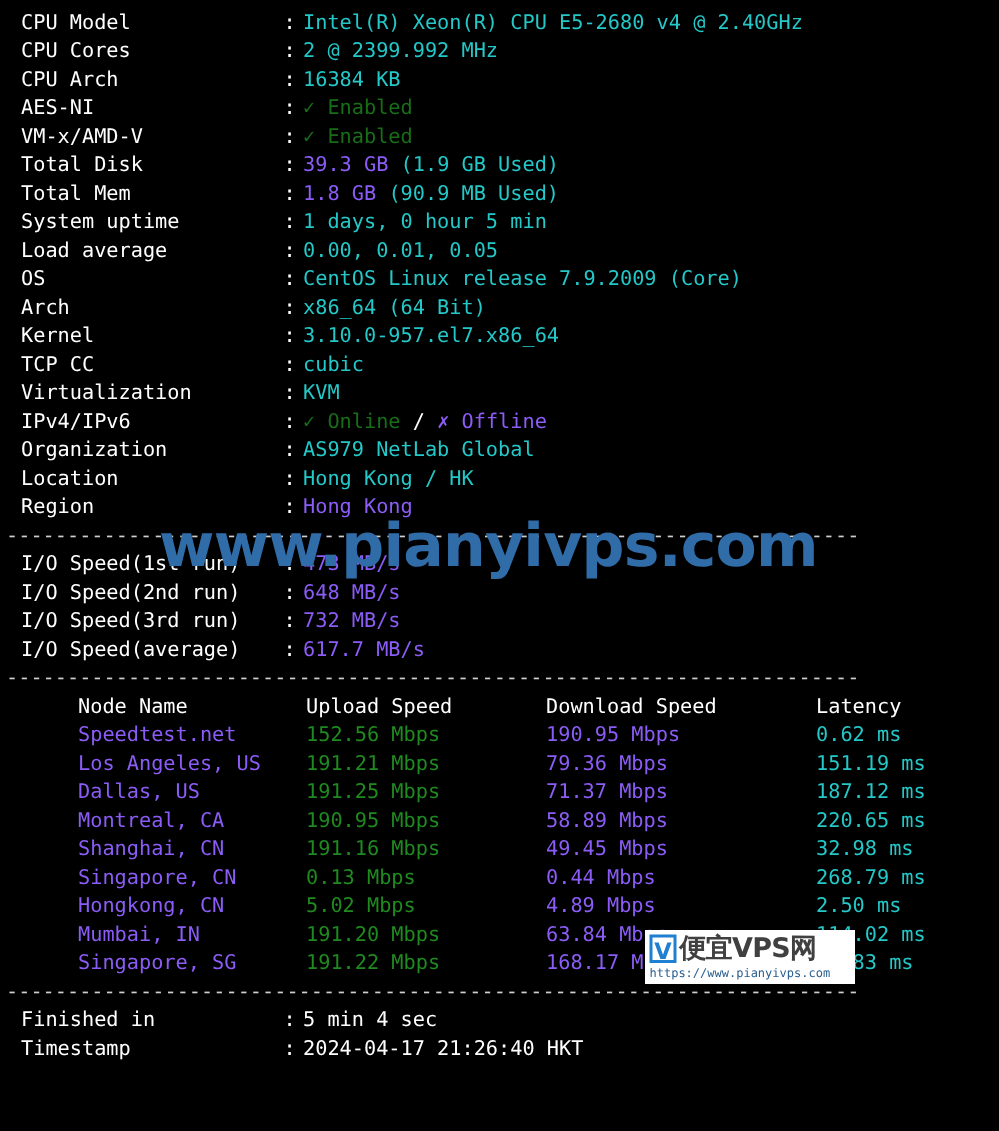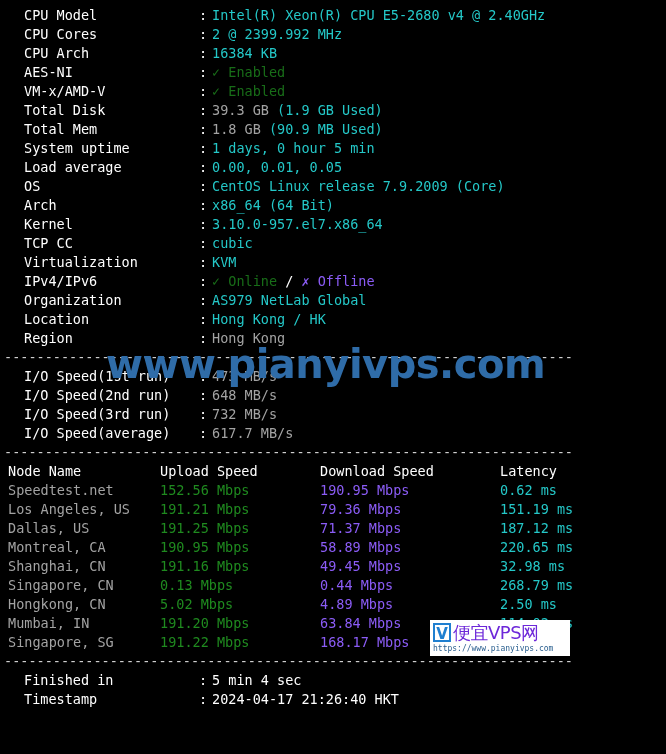--- a/index.html
+++ b/index.html
@@ -21,35 +21,35 @@
   .term {
     position: relative;
     padding: 6px 0 0 0;
     width: 666px;
     box-sizing: border-box;
   }
   .row {
     white-space: pre;
     height: 19px;
     line-height: 19px;
-    padding-left: 24px;
+    padding-left: 14px;
     box-sizing: border-box;
   }
   .lbl {
     display: inline-block;
     width: 175px;
     color: #ffffff;
   }
   .colon {
     display: inline-block;
     width: 13px;
     color: #ffffff;
   }
   .c-cyan   { color: #24c8c8; }
-  .c-yellow { color: #a3a3a3; }
+  .c-yellow { color: #8b5cf6; }
   .c-green  { color: #1f8a1f; }
   .c-red    { color: #8b5cf6; }
   .c-white  { color: #ffffff; }
   .c-dgreen { color: #186d18; }
 
   .sep {
     white-space: pre;
     height: 19px;
     line-height: 19px;
     padding-left: 4px;
@@ -60,20 +60,21 @@
   }
 
   
   .strow {
     white-space: pre;
     height: 19px;
     line-height: 19px;
     position: relative;
     padding-left: 8px;
     box-sizing: border-box;
+    margin-left: 44px;
   }
   .col-node { display: inline-block; width: 152px; }
   .col-up   { display: inline-block; width: 160px; }
   .col-down { display: inline-block; width: 180px; }
   .col-lat  { display: inline-block; }
 
   .hdr { color: #ffffff; }
 
   
   .watermark {
@@ -119,22 +120,22 @@
     font-size: 15px;
     line-height: 18px;
     text-align: center;
     box-sizing: border-box;
     margin-right: 2px;
   }
   .logo-text {
     font-family: "DejaVu Sans", "Liberation Sans", sans-serif;
     font-size: 18px;
     line-height: 21px;
-    font-weight: normal;
-    color: #6d28d9;
+    font-weight: bold;
+    color: #404040;
     letter-spacing: -0.5px;
     white-space: nowrap;
   }
   .logo-url {
     font-family: "DejaVu Sans Mono", "Liberation Mono", monospace;
     font-size: 8px;
     line-height: 10px;
     color: #2a5f8f;
     letter-spacing: 0px;
     white-space: nowrap;

